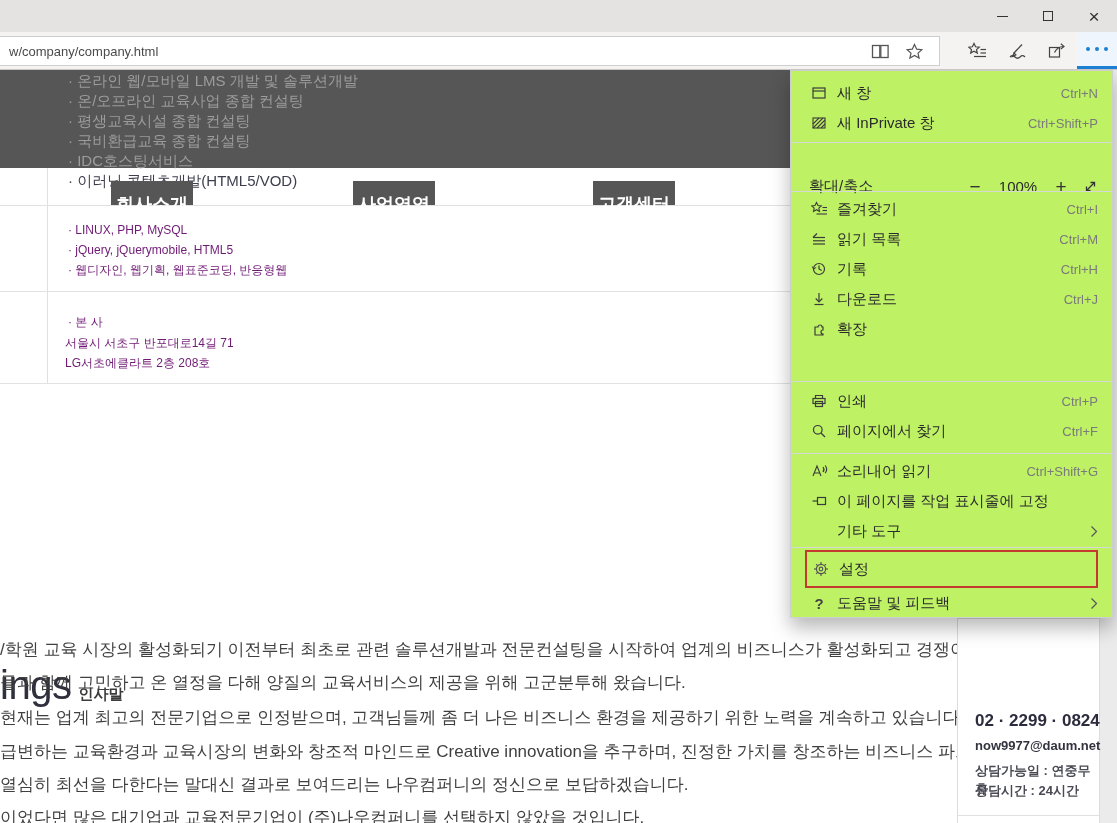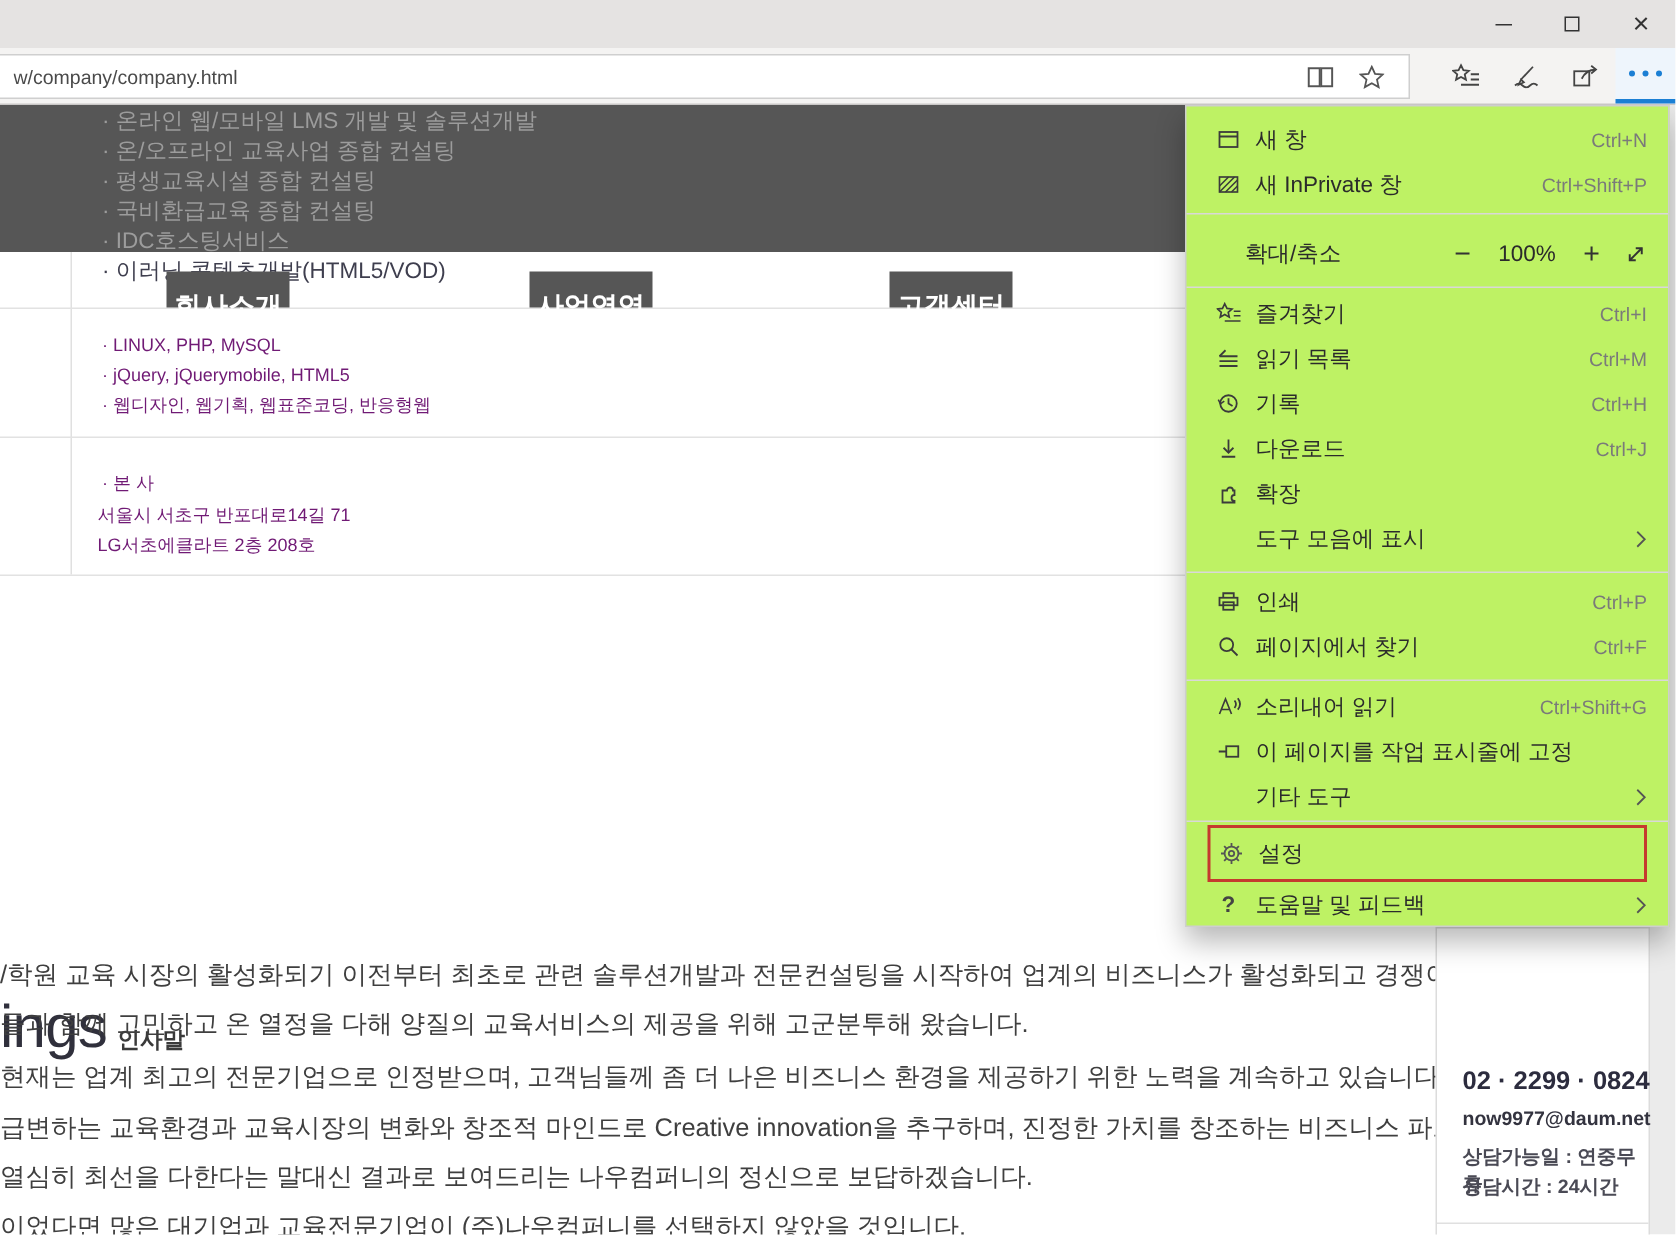--- a/index.html
+++ b/index.html
@@ -50,21 +50,21 @@
   .panel .pdivider { position:absolute; left:0; top:196px; width:100%; height:1px; background:#e0e0e0; }
 
   
   .menu { position:absolute; left:790px; top:70px; width:323px; height:548px; background:#bef264; border:1px solid #cecece; box-shadow:0 10px 18px rgba(0,0,0,0.28); z-index:20; }
   .mi { position:absolute; left:0; width:321px; height:30px; display:flex; align-items:center; padding:0 14px 0 18px; cursor:default; }
   .mi .ico { width:20px; margin-right:8px; display:flex; justify-content:center; align-items:center; color:#3b3b3b; }
   .mi .lbl { font-size:15px; color:#2b2b2b; white-space:nowrap; }
   .mi .sc { margin-left:auto; font-size:13px; color:#7a7a7a; white-space:nowrap; }
   .mi .chev { margin-left:auto; display:flex; align-items:center; }
   .msep { position:absolute; left:0; width:321px; height:1px; background:#d9d8d8; }
-  .mi-zoom { padding-left:39px; }
+  .mi-zoom { padding-left:18px;margin-top:17px; }
   .zctl { display:flex; align-items:center; margin-left:auto; gap:13px; }
   .zbtn { font-size:19px; color:#333; line-height:1; width:18px; text-align:center; }
   .zval { font-size:15px; color:#2b2b2b; width:42px; text-align:center; }
   .mi-settings { border:2px solid #c53a2e; height:38px; left:14px; width:293px; padding-left:4px; }
   .qmark { font-size:15px; color:#444; font-weight:bold; }
   svg { display:block; }
 </style>
 </head>
 <body>
 
@@ -274,29 +274,20 @@
 
   <div class="mi" style="top:243px">
     <span class="ico">
         <svg width="16" height="16" viewBox="0 0 16 16" fill="none" stroke="#3b3b3b" stroke-width="1.2">
           <path d="M4,6 h3 a2,2 0 1 1 4,0 h1 v3 a2,2 0 1 0 0,4 v1 h-8 z"></path>
         </svg>
       </span>
     <span class="lbl">확장</span>
   </div>
 
-  <div class="mi" style="top:273px">
-    <span class="ico"></span>
-    <span class="lbl">도구 모음에 표시</span>
-    <span class="chev">
-        <svg width="8" height="13" viewBox="0 0 8 13" fill="none" stroke="#555" stroke-width="1.2">
-          <polyline points="1.5,1.5 6.5,6.5 1.5,11.5"></polyline>
-        </svg>
-      </span>
-  </div>
 
   <div class="msep" style="top:310px"></div>
 
   <div class="mi" style="top:315px">
     <span class="ico">
         <svg width="16" height="16" viewBox="0 0 16 16" fill="none" stroke="#3b3b3b" stroke-width="1.2">
           <polyline points="4.5,5.5 4.5,2.5 11.5,2.5 11.5,5.5"></polyline>
           <rect x="2" y="5.5" width="12" height="5"></rect>
           <rect x="4.5" y="8.5" width="7" height="5"></rect>
         </svg>

